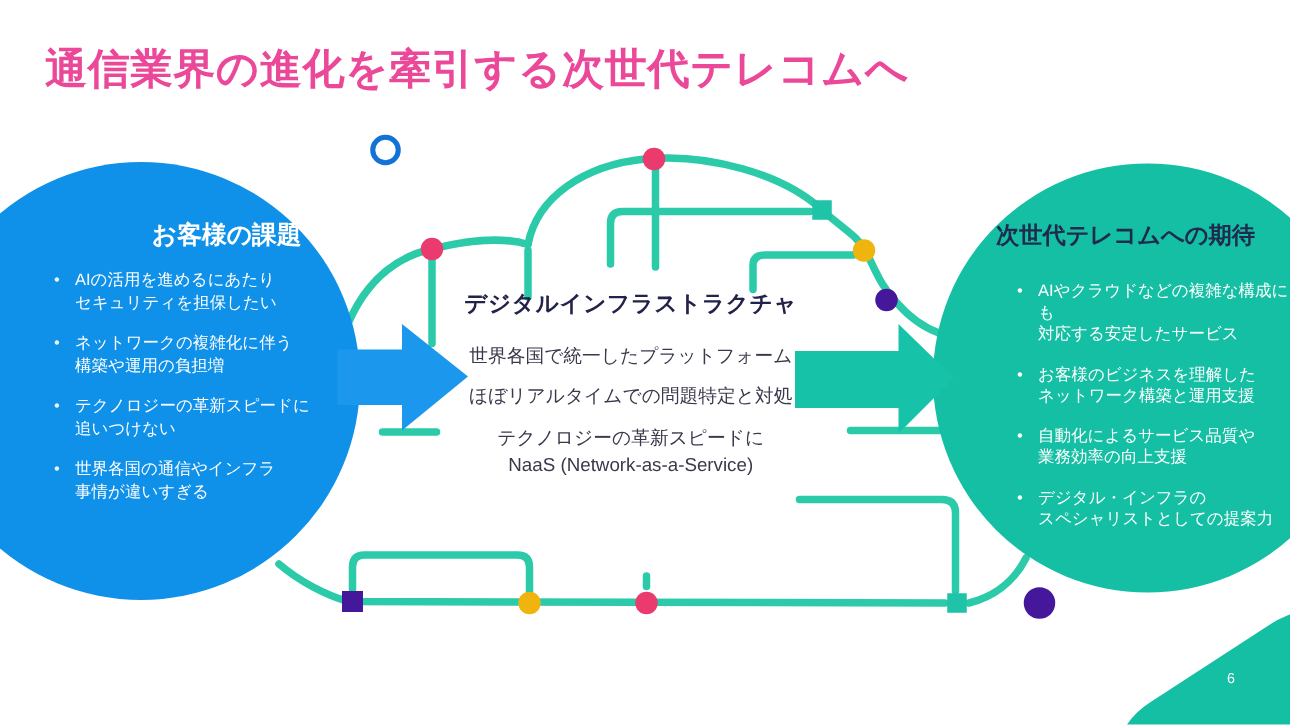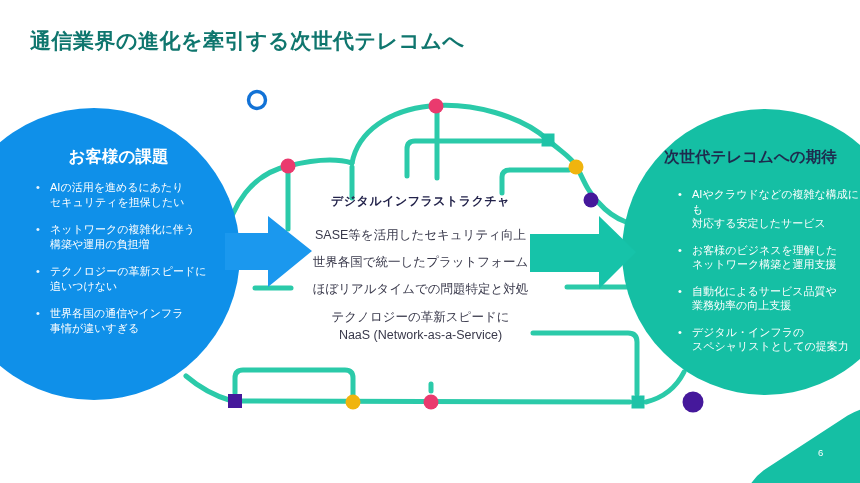--- a/index.html
+++ b/index.html
@@ -2,30 +2,30 @@
 <html><head>
 <meta charset="utf-8">
 <style>
   * { margin:0; padding:0; box-sizing:border-box; }
   html,body { width:860px; height:483px; }
   body {
     position:relative; width:860px; height:483px; overflow:hidden;
     background:#ffffff; font-family:"Liberation Sans","DejaVu Sans",sans-serif;
   }
   .slide-title {
-    position:absolute; left:30px; top:27px; font-size:21px; font-weight:bold;
-    color:#0f766e; letter-spacing:0.5px;
+    position:absolute; left:30px; top:27px; font-size:28px; font-weight:bold;
+    color:#ec4899; letter-spacing:0.5px;
   }
   svg.cloud-layer { position:absolute; left:0; top:0; width:860px; height:483px; }
   
   .circle { position:absolute; border-radius:50%; }
   .circle-left  { left:-52px; top:108px; width:292px; height:292px; background:#0f90e9; }
   .circle-right { left:622px; top:109px; width:286px; height:286px; background:#15bfa4; }
   .circle-left .heading {
-    position:absolute; left:88px; top:38px; width:165px; text-align:center;
+    position:absolute; left:88px; top:38px; width:165px; text-align:right;
     color:#ffffff; font-size:16.5px; font-weight:bold;
   }
   .circle-right .heading {
     position:absolute; left:42px; top:38px; width:210px; text-align:left;
     color:#1e2b4e; font-size:15.5px; font-weight:bold;
   }
   ul.bullets { list-style:none; position:absolute; }
   .circle-left ul.bullets { left:88px; top:72px; width:172px; }
   .circle-right ul.bullets { left:56px; top:78px; width:190px; }
   ul.bullets li {
@@ -33,21 +33,21 @@
     color:#ffffff; font-size:11px; line-height:14.5px; white-space:pre-line;
   }
   ul.bullets li::before {
     content:"\2022"; position:absolute; left:0; top:0; font-size:11px; color:#eaf6ff;
   }
   .circle-right ul.bullets li { margin-bottom:12px; }
   .circle-right ul.bullets li::before { color:#ffffff; }
   
   .center-block { position:absolute; left:273px; top:193px; width:295px; text-align:center; }
   .center-block .heading {
-    font-size:12px; font-weight:bold; color:#22224a; margin-bottom:12px; letter-spacing:0.5px;
+    font-size:15px; font-weight:bold; color:#22224a; margin-bottom:12px; letter-spacing:0.5px;
   }
   .center-block .line { font-size:12.5px; color:#39394b; line-height:27px; }
   .center-block .line-last { font-size:12.5px; color:#39394b; line-height:18px; margin-top:5px; white-space:pre-line; }
   
   .corner-badge {
     position:absolute; width:205px; height:112px; right:-80px; bottom:-62px;
     background:#15bfa4; border-radius:54px; transform:rotate(-33deg);
   }
   .page-number {
     position:absolute; left:818px; top:447px; color:#ffffff; font-size:9.5px;
@@ -121,21 +121,20 @@
   </ul>
 </div>
 
 <svg class="cloud-layer" viewBox="0 0 860 483">
   <polygon points="225,233 268,233 268,216 312,251 268,287 268,270 225,270" fill="#1b98ee"></polygon>
   <polygon points="530,234 599,234 599,216 636,252 599,289 599,272 530,272" fill="#16c3a9"></polygon>
 </svg>
 
 <div class="center-block">
   <div class="heading">デジタルインフラストラクチャ</div>
-  <div class="line">SASE等を活用したセキュリティ向上</div>
   <div class="line">世界各国で統一したプラットフォーム</div>
   <div class="line">ほぼリアルタイムでの問題特定と対処</div>
   <div class="line-last">テクノロジーの革新スピードに
 NaaS (Network-as-a-Service)</div>
 </div>
 
 <div class="corner-badge"></div>
 <div class="page-number">6</div>
 
 </body></html>

